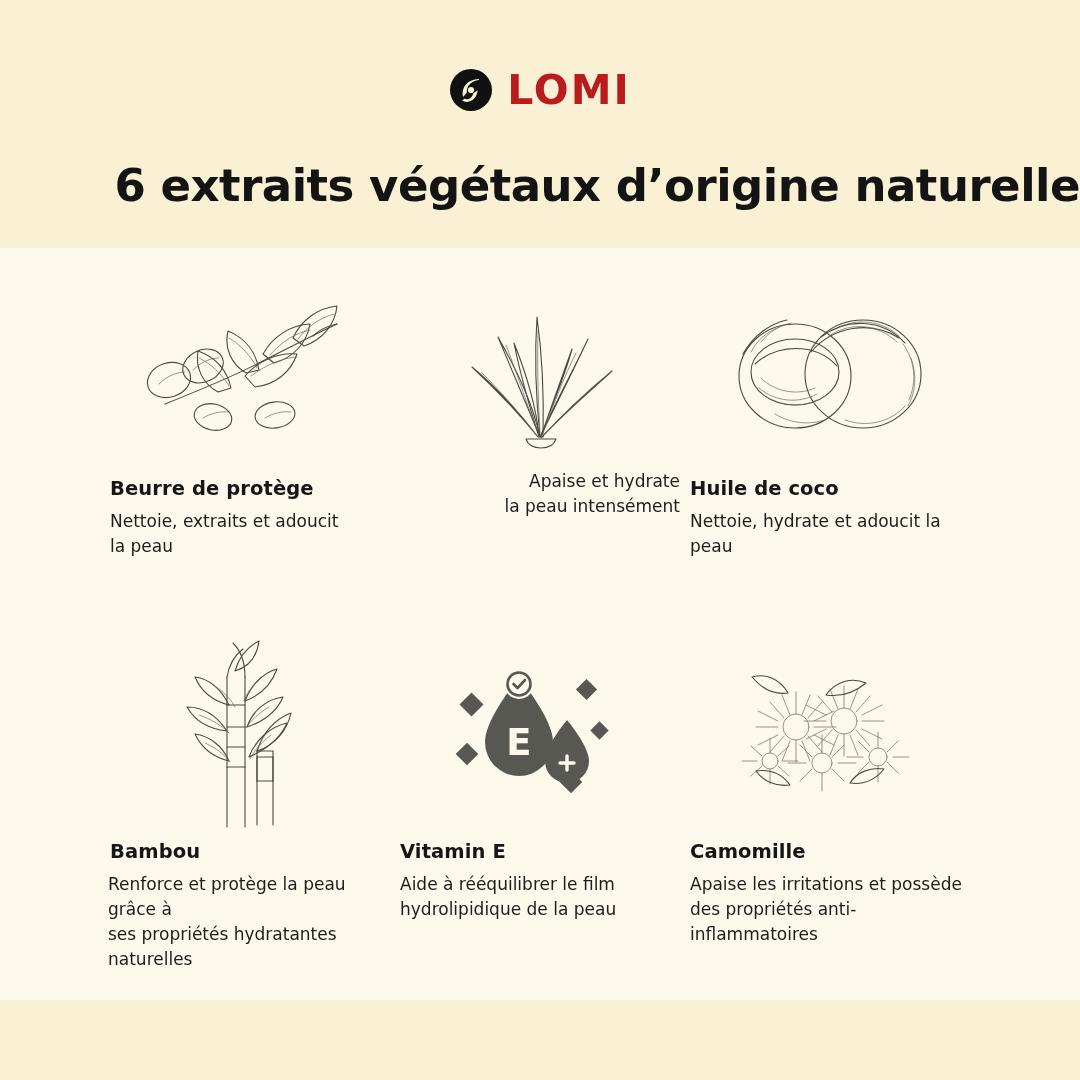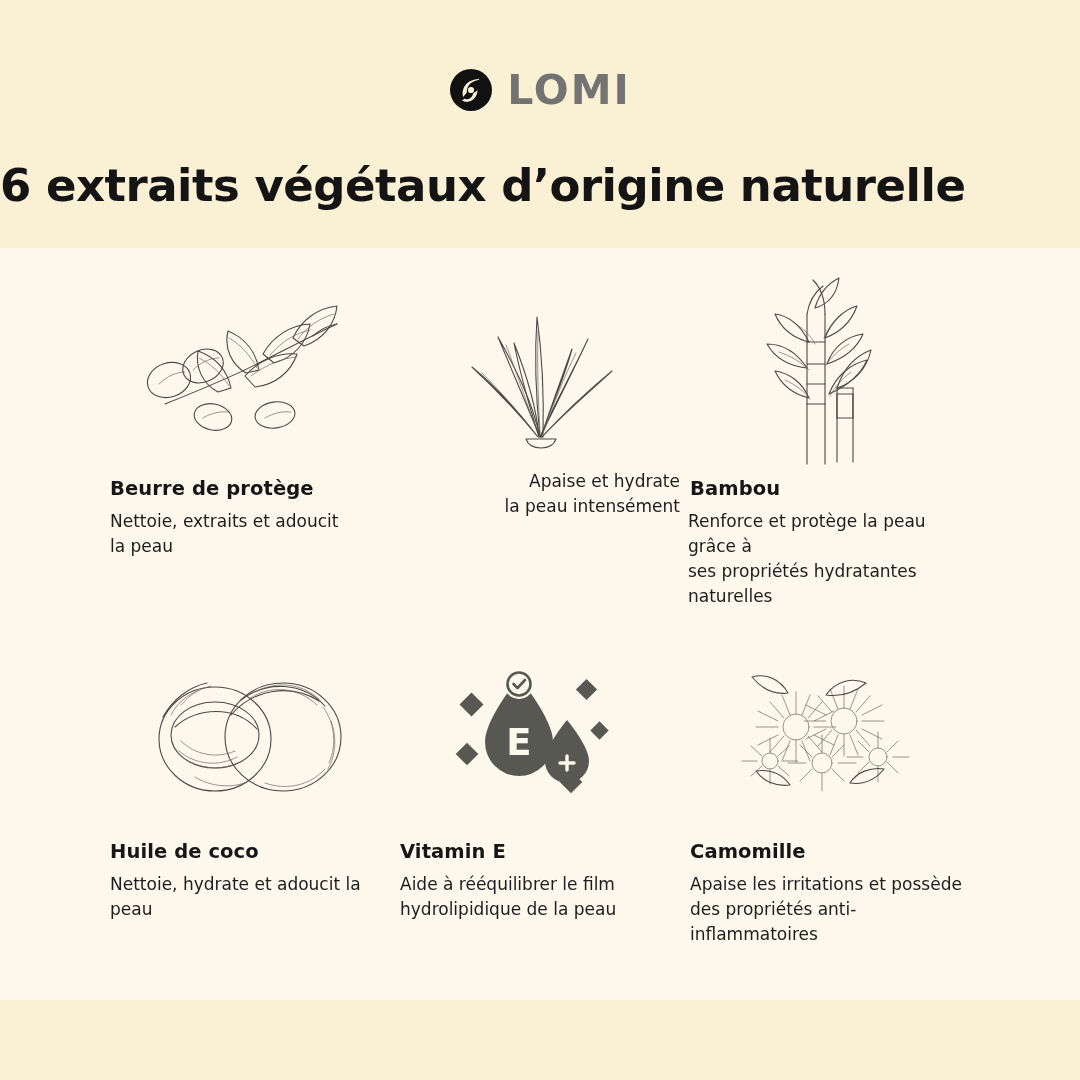--- a/index.html
+++ b/index.html
@@ -45,30 +45,30 @@
   .logo-mark {
     width: 44px;
     height: 44px;
     display: block;
   }
   .logo-text {
     font-family: "DejaVu Sans", "Liberation Sans", sans-serif;
     font-size: 41px;
     font-weight: 700;
     letter-spacing: 2px;
-    color: #737373;
+    color: #b91c1c;
     line-height: 1;
   }
 
   .headline {
     position: absolute;
     top: 160px;
     left: 0;
     width: 1080px;
-    text-align: left;
+    text-align: right;
     font-size: 45px;
     font-weight: 700;
     color: #141414;
     letter-spacing: -0.5px;
     line-height: 1.15;
   }
 
   
   .grid {
     position: absolute;
@@ -223,20 +223,51 @@
             <path d="M100 146 C98 112 97 76 98 44"></path>
             <path d="M97 144 C86 114 76 84 66 58"></path>
             <path d="M104 144 C114 116 124 90 136 66"></path>
             <path d="M95 146 C78 124 60 104 42 86"></path>
             <path d="M106 146 C124 126 144 108 162 92"></path>
           </g>
         </svg>
       </div>
       <div class="ing-desc">Apaise et hydrate
 la peau intensément</div>
+    </div>
+
+    <div class="cell cell-coco">
+      <div class="art">
+        <svg width="210" height="160" viewBox="0 0 210 160">
+          <g class="sketch">
+            <ellipse cx="138" cy="82" rx="58" ry="54"></ellipse>
+            <path d="M96 45 c26 -20 62 -18 84 6"></path>
+            <path d="M86 60 c22 -26 60 -32 88 -14"></path>
+            <ellipse cx="70" cy="84" rx="56" ry="52"></ellipse>
+            <ellipse cx="70" cy="80" rx="44" ry="33"></ellipse>
+            <path d="M30 72 c22 -20 60 -22 82 2"></path>
+            <path d="M18 62 c10 -18 26 -30 44 -34"></path>
+          </g>
+          <g class="sketch-thin">
+            <path d="M36 86 c14 14 36 18 54 10"></path>
+            <path d="M34 96 c16 14 40 16 58 6"></path>
+            <path d="M40 104 c16 10 36 12 52 4"></path>
+            <path d="M26 60 c6 -12 16 -20 28 -25"></path>
+            <path d="M36 50 c8 -10 18 -16 30 -19"></path>
+            <path d="M104 44 c20 -14 48 -13 68 6"></path>
+            <path d="M112 36 c20 -10 44 -8 62 8"></path>
+            <path d="M178 52 c12 16 14 38 6 56"></path>
+            <path d="M186 66 c6 16 5 34 -3 48"></path>
+            <path d="M120 128 c22 8 46 2 60 -14"></path>
+            <path d="M50 122 c16 10 38 12 54 4"></path>
+          </g>
+        </svg>
+      </div>
+      <div class="ing-name">Huile de coco</div>
+      <div class="ing-desc">Nettoie, hydrate et adoucit la peau</div>
     </div>
 
     <div class="cell cell-bambou">
       <div class="art">
         <svg width="170" height="200" viewBox="0 0 170 200">
           <g class="sketch">
             <path d="M62 192 v-60 M80 192 v-60"></path>
             <path d="M62 132 h18 M62 112 h18 M62 92 h18 M62 70 h18"></path>
             <path d="M62 132 v-20 M80 132 v-20 M62 112 v-20 M80 112 v-20 M62 92 v-22 M80 92 v-22 M62 70 v-28 M80 70 v-28"></path>
             <path d="M92 190 v-74 M108 190 v-74"></path>
@@ -261,51 +292,20 @@
             <path d="M106 100 c-10 8 -17 16 -21 24"></path>
             <path d="M40 108 c11 5 19 11 25 19"></path>
           </g>
         </svg>
       </div>
       <div class="ing-name">Bambou</div>
       <div class="ing-desc"> Renforce et protège la peau grâce à
 ses propriétés hydratantes naturelles</div>
     </div>
 
-    <div class="cell cell-coco">
-      <div class="art">
-        <svg width="210" height="160" viewBox="0 0 210 160">
-          <g class="sketch">
-            <ellipse cx="138" cy="82" rx="58" ry="54"></ellipse>
-            <path d="M96 45 c26 -20 62 -18 84 6"></path>
-            <path d="M86 60 c22 -26 60 -32 88 -14"></path>
-            <ellipse cx="70" cy="84" rx="56" ry="52"></ellipse>
-            <ellipse cx="70" cy="80" rx="44" ry="33"></ellipse>
-            <path d="M30 72 c22 -20 60 -22 82 2"></path>
-            <path d="M18 62 c10 -18 26 -30 44 -34"></path>
-          </g>
-          <g class="sketch-thin">
-            <path d="M36 86 c14 14 36 18 54 10"></path>
-            <path d="M34 96 c16 14 40 16 58 6"></path>
-            <path d="M40 104 c16 10 36 12 52 4"></path>
-            <path d="M26 60 c6 -12 16 -20 28 -25"></path>
-            <path d="M36 50 c8 -10 18 -16 30 -19"></path>
-            <path d="M104 44 c20 -14 48 -13 68 6"></path>
-            <path d="M112 36 c20 -10 44 -8 62 8"></path>
-            <path d="M178 52 c12 16 14 38 6 56"></path>
-            <path d="M186 66 c6 16 5 34 -3 48"></path>
-            <path d="M120 128 c22 8 46 2 60 -14"></path>
-            <path d="M50 122 c16 10 38 12 54 4"></path>
-          </g>
-        </svg>
-      </div>
-      <div class="ing-name">Huile de coco</div>
-      <div class="ing-desc">Nettoie, hydrate et adoucit la peau</div>
-    </div>
-
     <div class="cell cell-vite">
       <div class="art">
         <svg width="170" height="150" viewBox="0 0 170 150">
           <g class="solid-gray">
             <path d="M64 18 C64 18 30 58 30 82 a34 34 0 0 0 68 0 C98 58 64 18 64 18 z"></path>
             <path d="M112 60 C112 60 90 86 90 101 a22 22 0 0 0 44 0 C134 86 112 60 112 60 z"></path>
             <rect x="8" y="36" width="17" height="17" transform="rotate(45 16.5 44.5)"></rect>
             <rect x="4" y="86" width="16" height="16" transform="rotate(45 12 94)"></rect>
             <rect x="124" y="22" width="15" height="15" transform="rotate(45 131.5 29.5)"></rect>
             <rect x="138" y="64" width="13" height="13" transform="rotate(45 144.5 70.5)"></rect>

